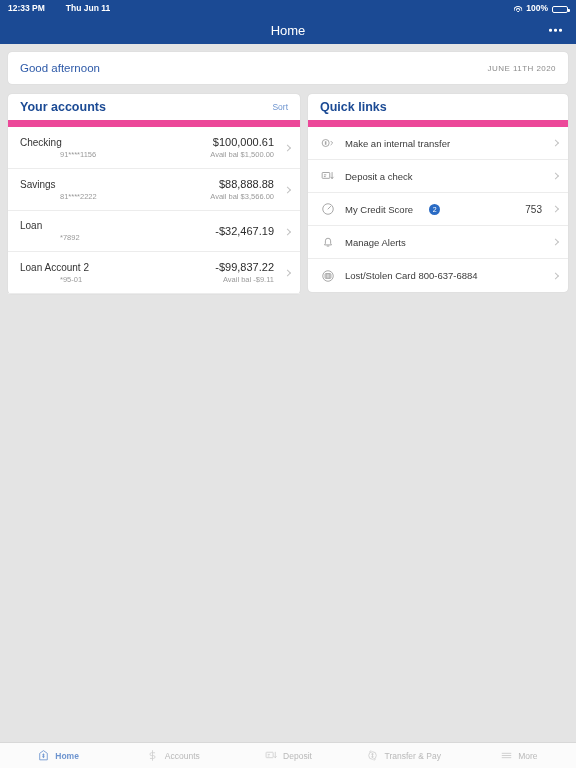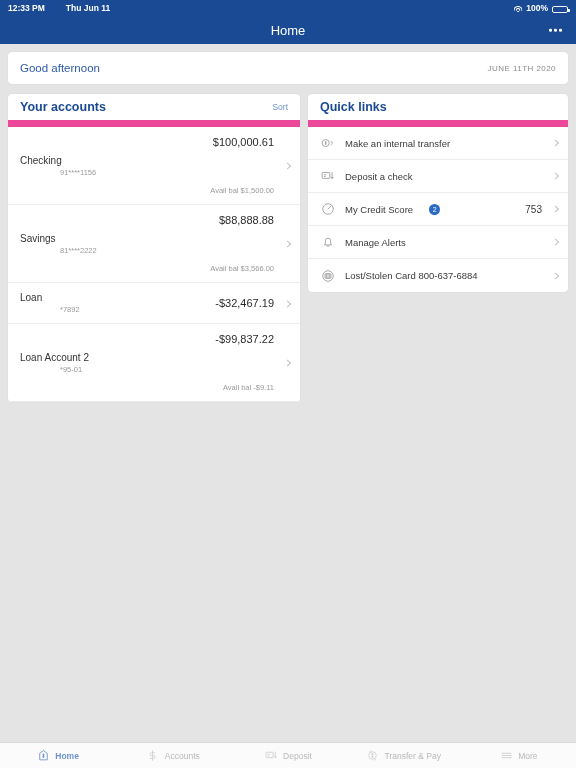--- a/index.html
+++ b/index.html
@@ -85,21 +85,21 @@
     display: flex; align-items: center;
     padding: 9px 12px 9px 12px; border-bottom: 1px solid #ececec;
     min-height: 38px; cursor: pointer;
   }
   .acct-row:last-child { border-bottom: none; }
   .acct-left { display: flex; flex-direction: column; gap: 2px; }
   .acct-name { font-size: 10px; color: #333333; }
   .acct-mask { font-size: 7.5px; color: #9a9a9a; margin-left: 40px; }
   .acct-right { margin-left: auto; text-align: right; display: flex; flex-direction: column; gap: 2px; padding-right: 14px; }
   .acct-bal { font-size: 11px; color: #2b2b2b; }
-  .acct-avail { font-size: 7.5px; color: #9a9a9a; margin-top: 36px; }
+  .acct-avail { font-size: 7.5px; color: #9a9a9a; }
 
   .chev {
     position: absolute; right: 10px; top: 50%; transform: translateY(-50%) rotate(45deg);
     width: 5px; height: 5px;
     border-right: 1.2px solid #c2c2c2; border-top: 1.2px solid #c2c2c2;
   }
   .rowwrap { position: relative; }
 
   
   .ql-row {

